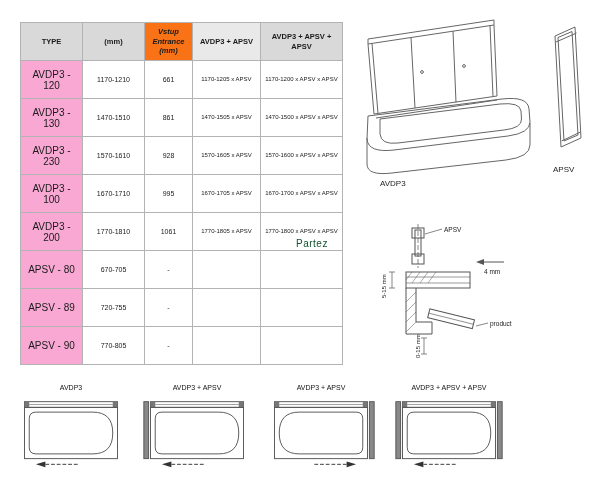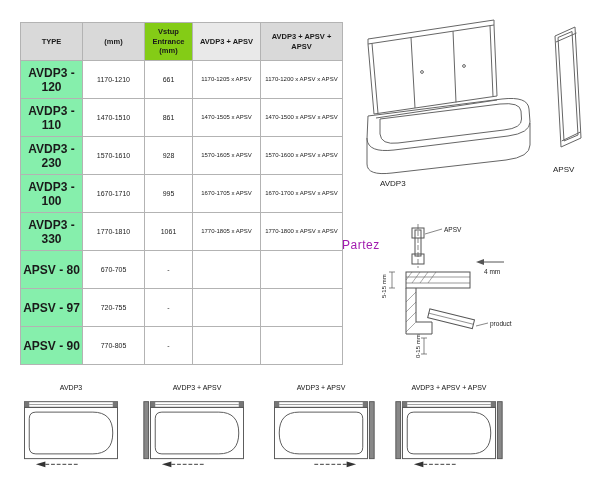--- a/index.html
+++ b/index.html
@@ -11,32 +11,32 @@
   table.spec { position:absolute; left:20px; top:22px; border-collapse:collapse; table-layout:fixed; }
   table.spec th, table.spec td {
     border:1px solid #b3b3b3; text-align:center; vertical-align:middle;
     padding:0 2px; color:#1a1a1a; overflow:hidden;
   }
   table.spec thead tr { height:38px; }
   table.spec tbody tr { height:38px; }
   table.spec th { font-size:7.5px; font-weight:700; line-height:1.25; }
   .bg-gray  { background:#d9d9d9; }
   .bg-lgray { background:#e9e9e9; }
-  .bg-white { background:#84cc16; }
-  td.type  { font-weight:700; font-size:12px; background:#86efac; }
+  .bg-white { background:#f97316;font-style:italic; }
+  td.type  { font-weight:400; font-size:10px; background:#f9a8d4; }
   td.num   { font-size:7px; background:#fff; }
   td.combo { font-size:6px; background:#fff; line-height:1.3; }
 
   
   .drawing { position:absolute; }
   svg text { font-family:"Liberation Sans", sans-serif; }
 
   .watermark {
-    position:absolute; left:296px; top:238px; font-size:12px;
-    color:#a21caf; letter-spacing:0.5px; z-index:5;margin-left:46px;
+    position:absolute; left:296px; top:238px; font-size:10px;
+    color:#14532d; letter-spacing:0.5px; z-index:5;
   }
 
   
   .diag { position:absolute; top:384px; text-align:center; }
   .diag-title { font-size:7px; color:#111; margin-bottom:2px; white-space:nowrap; }
 </style>
 </head>
 <body>
 
 <div class="page">
@@ -60,56 +60,56 @@
     </thead>
     <tbody>
       <tr>
         <td class="type">AVDP3 - 120</td>
         <td class="num">1170-1210</td>
         <td class="num">661</td>
         <td class="combo">1170-1205 x APSV</td>
         <td class="combo">1170-1200 x APSV x APSV</td>
       </tr>
       <tr>
-        <td class="type">AVDP3 - 110</td>
+        <td class="type">AVDP3 - 130</td>
         <td class="num">1470-1510</td>
         <td class="num">861</td>
         <td class="combo">1470-1505 x APSV</td>
         <td class="combo">1470-1500 x APSV x APSV</td>
       </tr>
       <tr>
         <td class="type">AVDP3 - 230</td>
         <td class="num">1570-1610</td>
         <td class="num">928</td>
         <td class="combo">1570-1605 x APSV</td>
         <td class="combo">1570-1600 x APSV x APSV</td>
       </tr>
       <tr>
         <td class="type">AVDP3 - 100</td>
         <td class="num">1670-1710</td>
         <td class="num">995</td>
         <td class="combo">1670-1705 x APSV</td>
         <td class="combo">1670-1700 x APSV x APSV</td>
       </tr>
       <tr>
-        <td class="type">AVDP3 - 330</td>
+        <td class="type">AVDP3 - 200</td>
         <td class="num">1770-1810</td>
         <td class="num">1061</td>
         <td class="combo">1770-1805 x APSV</td>
         <td class="combo">1770-1800 x APSV x APSV</td>
       </tr>
       <tr>
         <td class="type">APSV - 80</td>
         <td class="num">670-705</td>
         <td class="num">-</td>
         <td class="combo"></td>
         <td class="combo"></td>
       </tr>
       <tr>
-        <td class="type">APSV - 97</td>
+        <td class="type">APSV - 89</td>
         <td class="num">720-755</td>
         <td class="num">-</td>
         <td class="combo"></td>
         <td class="combo"></td>
       </tr>
       <tr>
         <td class="type">APSV - 90</td>
         <td class="num">770-805</td>
         <td class="num">-</td>
         <td class="combo"></td>

